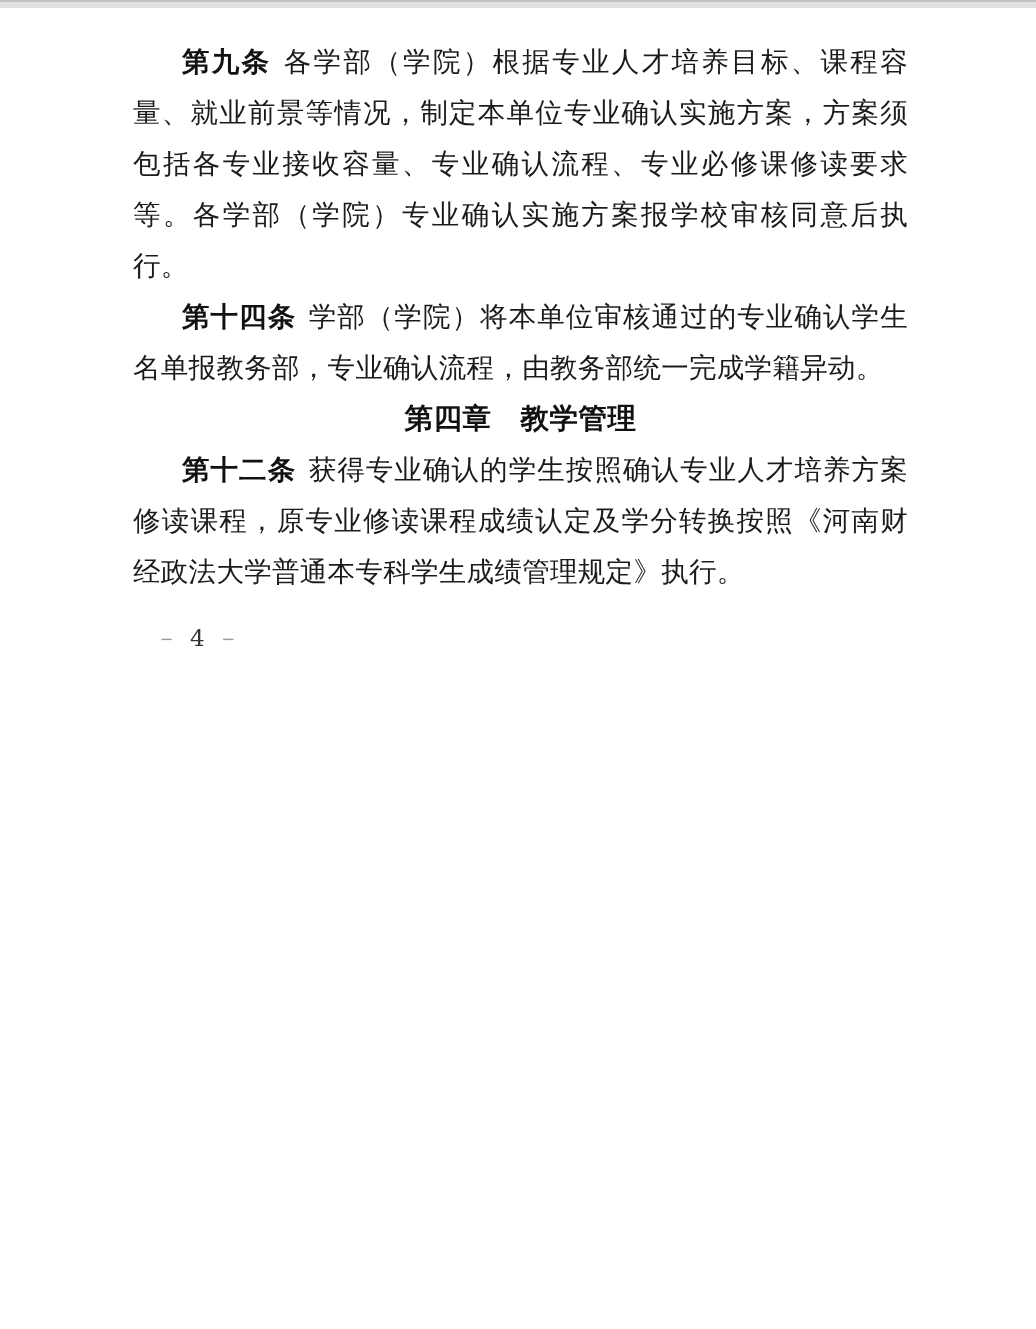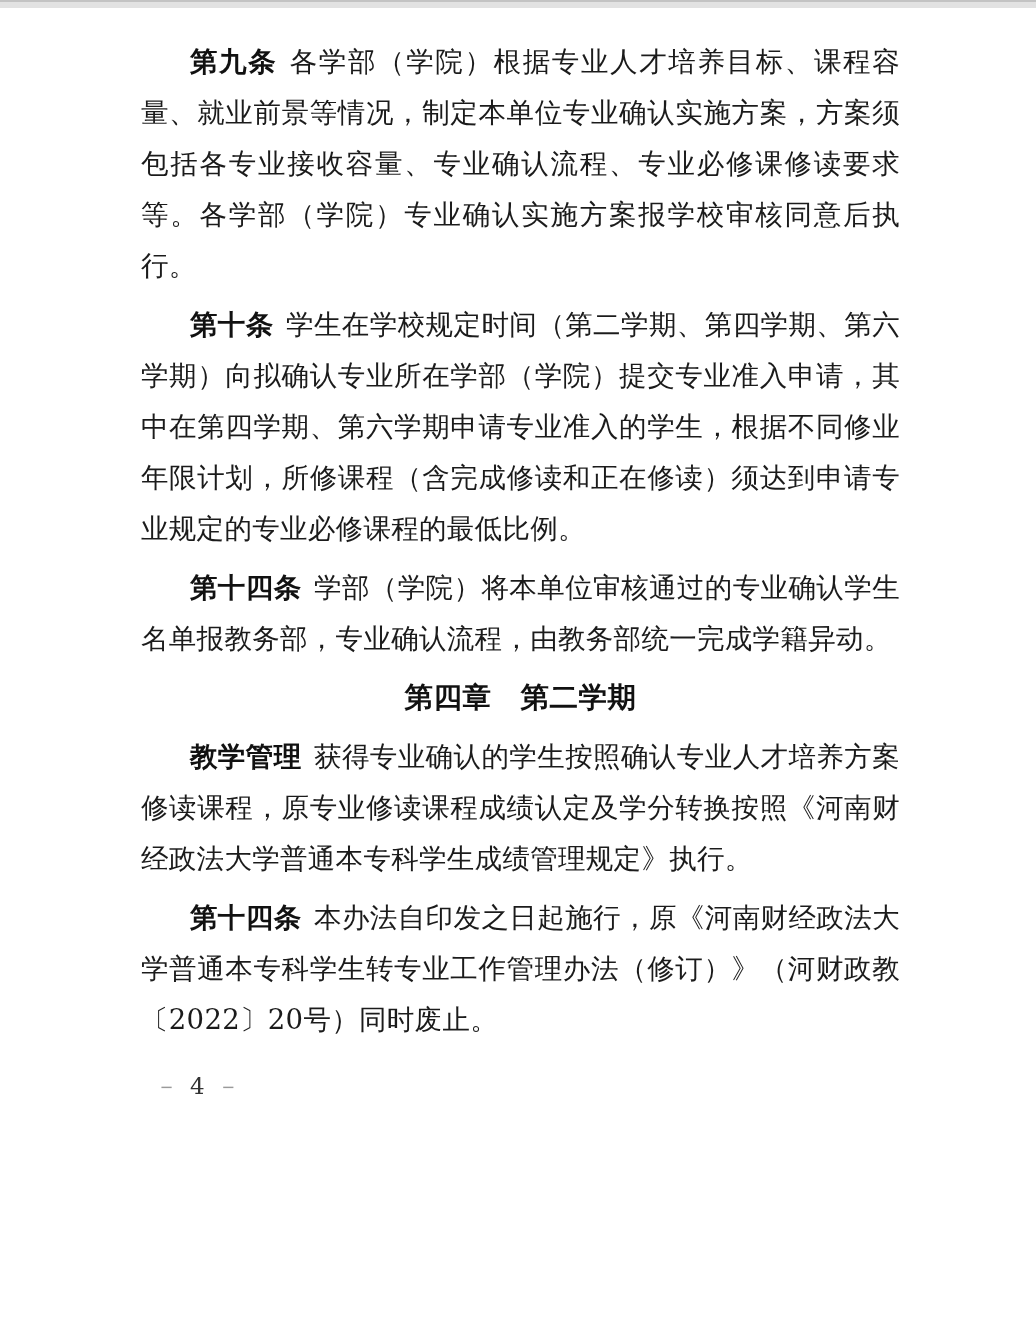--- a/index.html
+++ b/index.html
@@ -17,21 +17,21 @@
     height: 6px;
     background: #e2e2e2;
     border-top: 2px solid #c3c3c3;
   }
   .doc {
     width: 775px;
     margin: 28px 128px 0 133px;
     color: #1b1b1b;
   }
   p.article {
-    margin: 8px;
+    margin: 0;
     font-size: 27.5px;
     line-height: 51px;
     text-align: justify;
     text-indent: 1.78em;
     letter-spacing: 0.3px;
   }
   .article-lead {
     font-weight: 700;
     font-family: "DejaVu Sans", "Liberation Sans", sans-serif;
     margin-right: 0.45em;
@@ -67,37 +67,31 @@
 <body>
 
 <div class="scan-top-band"></div>
 
 <div class="doc">
 
   <p class="article">
     <span class="article-lead">第九条</span><span>各学部（学院）根据专业人才培养目标、课程容量、就业前景等情况，制定本单位专业确认实施方案，方案须包括各专业接收容量、专业确认流程、专业必修课修读要求等。各学部（学院）专业确认实施方案报学校审核同意后执行。</span>
   </p>
 
-  <p class="article">
-    <span class="article-lead">第十条</span><span>学生在学校规定时间（第二学期、第四学期、第六学期）向拟确认专业所在学部（学院）提交专业准入申请，其中在第四学期、第六学期申请专业准入的学生，根据不同修业年限计划，所修课程（含完成修读和正在修读）须达到申请专业规定的专业必修课程的最低比例。</span>
-  </p>
 
   <p class="article">
     <span class="article-lead">第十四条</span><span>学部（学院）将本单位审核通过的专业确认学生名单报教务部，专业确认流程，由教务部统一完成学籍异动。</span>
   </p>
 
-  <h2 class="chapter">第四章　第二学期</h2>
+  <h2 class="chapter">第四章　教学管理</h2>
 
   <p class="article">
-    <span class="article-lead">教学管理</span><span>获得专业确认的学生按照确认专业人才培养方案修读课程，原专业修读课程成绩认定及学分转换按照《河南财经政法大学普通本专科学生成绩管理规定》执行。</span>
+    <span class="article-lead">第十二条</span><span>获得专业确认的学生按照确认专业人才培养方案修读课程，原专业修读课程成绩认定及学分转换按照《河南财经政法大学普通本专科学生成绩管理规定》执行。</span>
   </p>
 
 
 
-  <p class="article">
-    <span class="article-lead">第十四条</span><span>本办法自印发之日起施行，原《河南财经政法大学普通本专科学生转专业工作管理办法（修订）》（河财政教〔2022〕20号）同时废止。</span>
-  </p>
 
   <div class="page-footer">
     <span class="footer-dash">－</span><span class="footer-num">4</span><span class="footer-dash">－</span>
   </div>
 
 </div>
 
 </body></html>

